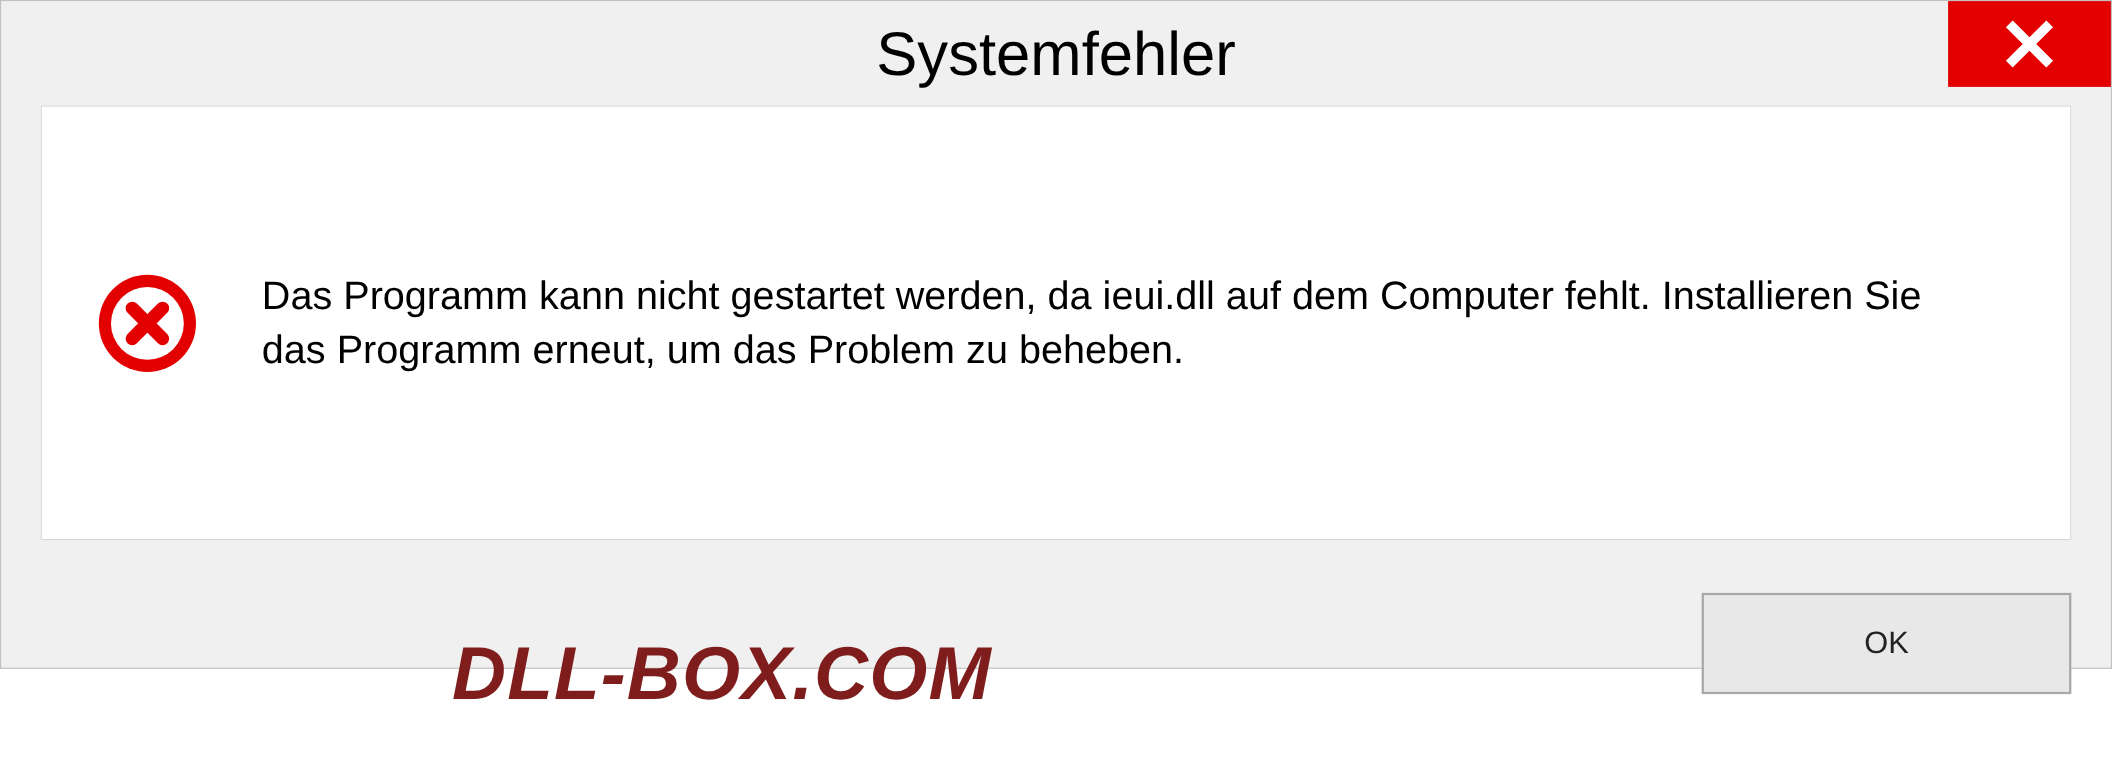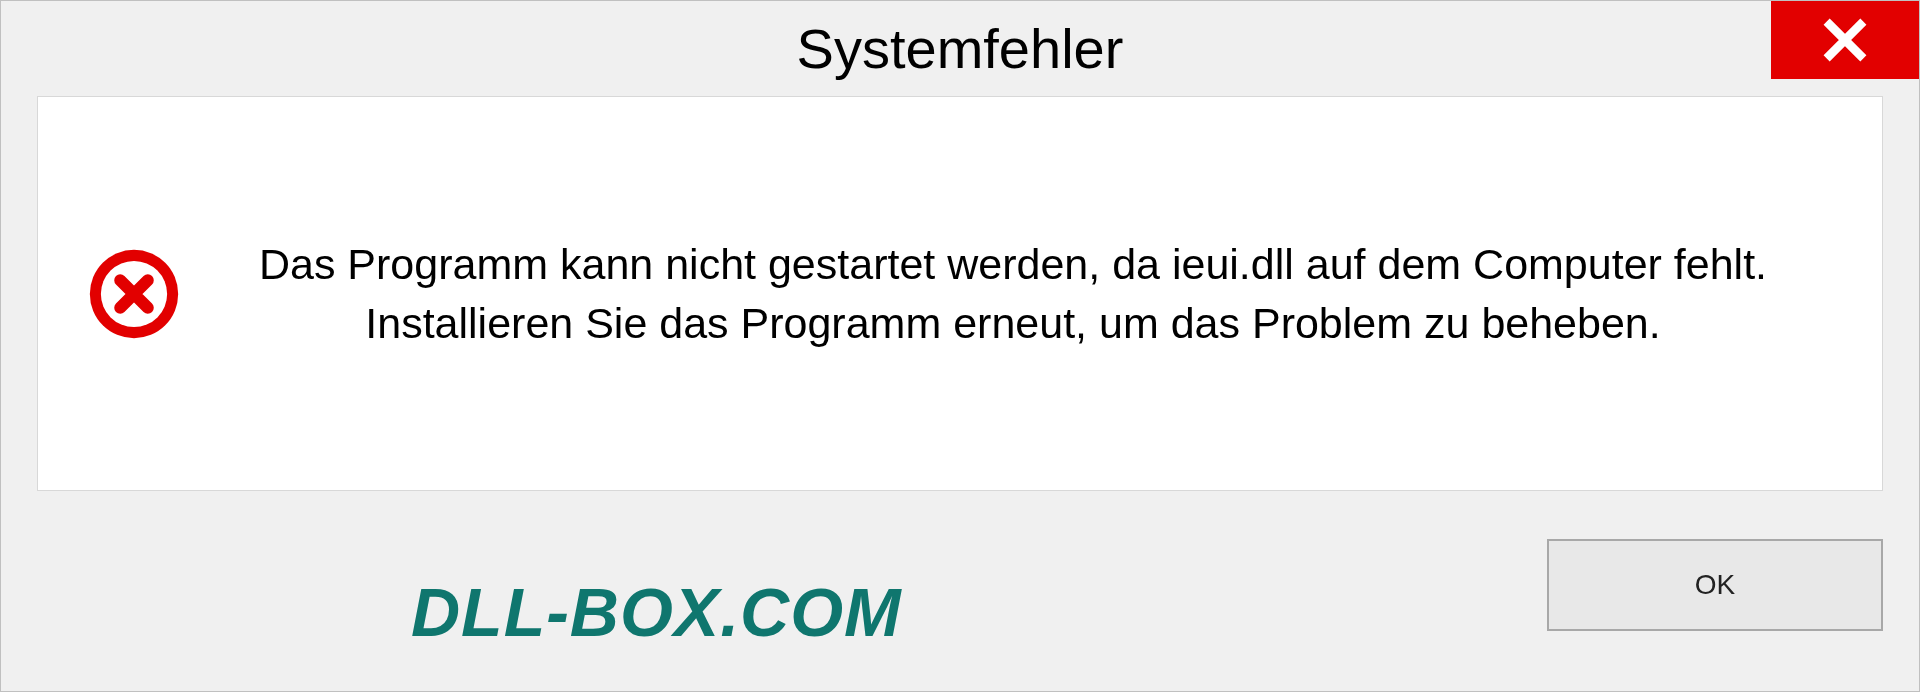--- a/index.html
+++ b/index.html
@@ -14,21 +14,21 @@
       width: 1920px;
       height: 692px;
       position: relative;
     }
     
     .dialog {
       position: absolute;
       top: 0;
       left: 0;
       width: 1920px;
-      height: 692px;
+      height: 608px;
       background: #f0f0f0;
       border: 1px solid #c0c0c0;
     }
     
     .titlebar {
       position: relative;
       height: 95px;
       display: flex;
       align-items: center;
       justify-content: center;
@@ -69,40 +69,39 @@
     }
     
     .error-icon {
       flex-shrink: 0;
       width: 92px;
       height: 92px;
       margin-right: 58px;
     }
     
     .message {
-      font-size: 43px;
+      font-size: 36px;
       line-height: 1.35;
       color: #000;
       max-width: 1550px;
-      text-align: center;
     }
     
     .footer {
       height: 200px;
       position: relative;
     }
     
     .watermark {
       position: absolute;
       left: 410px;
       bottom: 40px;
       font-size: 68px;
       font-weight: 900;
       font-style: italic;
-      color: #0f766e;
+      color: #7f1d1d;
       letter-spacing: 1px;
       font-family: Arial, Helvetica, sans-serif;
     }
     
     .ok-button {
       position: absolute;
       right: 36px;
       bottom: 60px;
       width: 336px;
       height: 92px;

